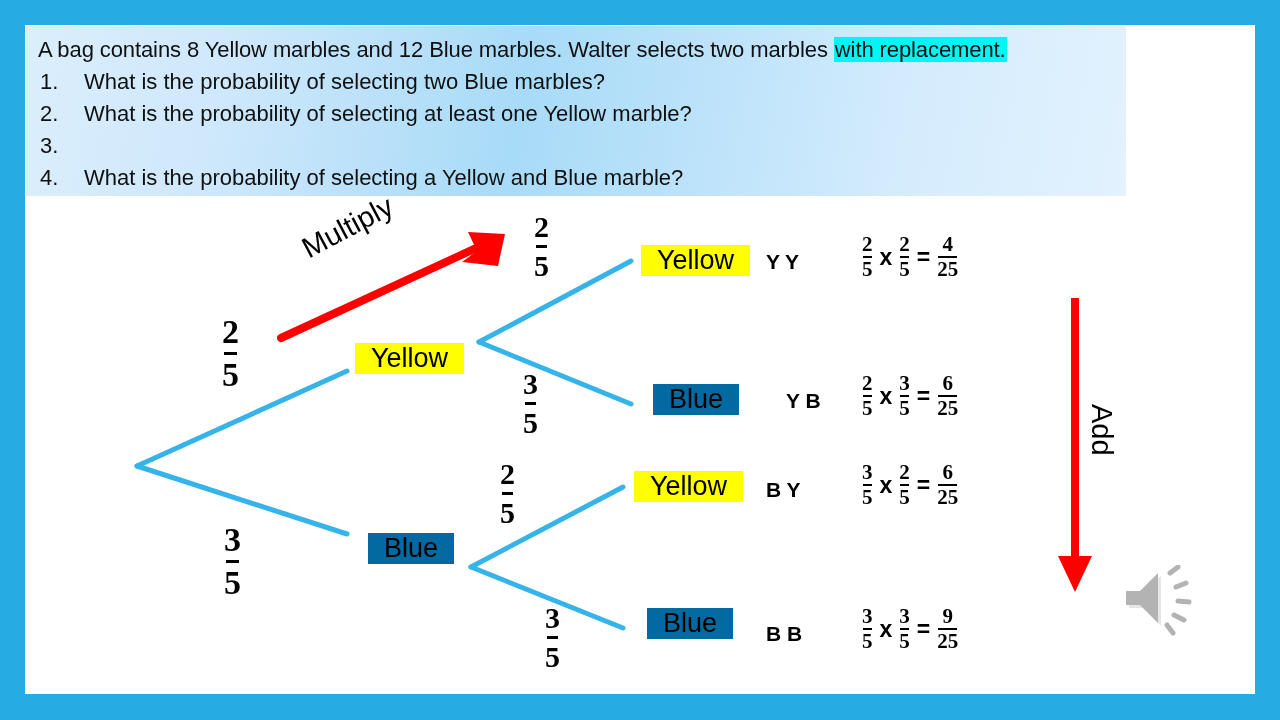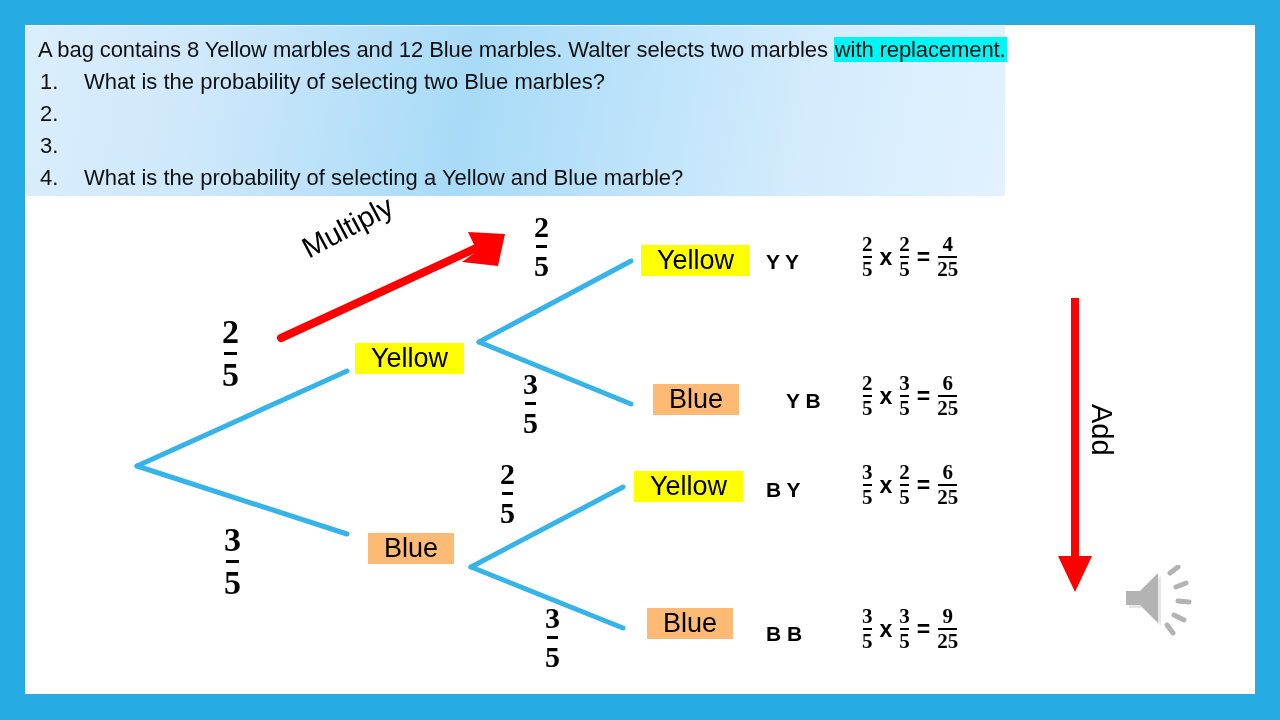--- a/index.html
+++ b/index.html
@@ -24,21 +24,21 @@
     top: 25px;
     width: 1230px;
     height: 669px;
     background: #ffffff;
   }
   
   #header-panel {
     position: absolute;
     left: 26px;
     top: 26px;
-    width: 979px;
+    width: 1100px;
     height: 170px;
     background: linear-gradient(100deg,
                 #dbeefc 0%,
                 #cfe8fb 18%,
                 #a8dbf7 45%,
                 #bde3fa 62%,
                 #d5ecfd 80%,
                 #e2f2fe 100%);
     box-sizing: border-box;
     padding: 8px 12px 8px 12px;
@@ -110,21 +110,21 @@
   .chip {
     position: absolute;
     font-family: "Liberation Sans", sans-serif;
     font-size: 27px;
     line-height: 1.15;
     color: #000000;
     padding: 0 16px;
     white-space: nowrap;
   }
   .chip-yellow { background: #FFFF00; }
-  .chip-blue   { background: #fdba74; }
+  .chip-blue   { background: #0369a1; }
 
   
   .outcome {
     position: absolute;
     font-family: "Liberation Sans", sans-serif;
     font-weight: bold;
     font-size: 21px;
     color: #000000;
     white-space: nowrap;
   }
@@ -176,20 +176,21 @@
     <div class="hdr-line">
       <span>A bag contains 8 Yellow marbles and 12 Blue marbles. Walter selects two marbles </span><span class="hl-cyan">with replacement.</span>
     </div>
 
     <div class="num-item">
       <span class="num">1.</span>
       <span class="txt">What is the probability of selecting two Blue marbles?</span>
     </div>
     <div class="num-item">
       <span class="num">2.</span>
+      <span class="txt">What is the probability of selecting at least one Yellow marble?</span>
     </div>
     <div class="num-item">
       <span class="num">3.</span>
     </div>
     <div class="num-item">
       <span class="num">4.</span>
       <span class="txt">What is the probability of selecting a Yellow and Blue marble?</span>
     </div>
   </div>
 

